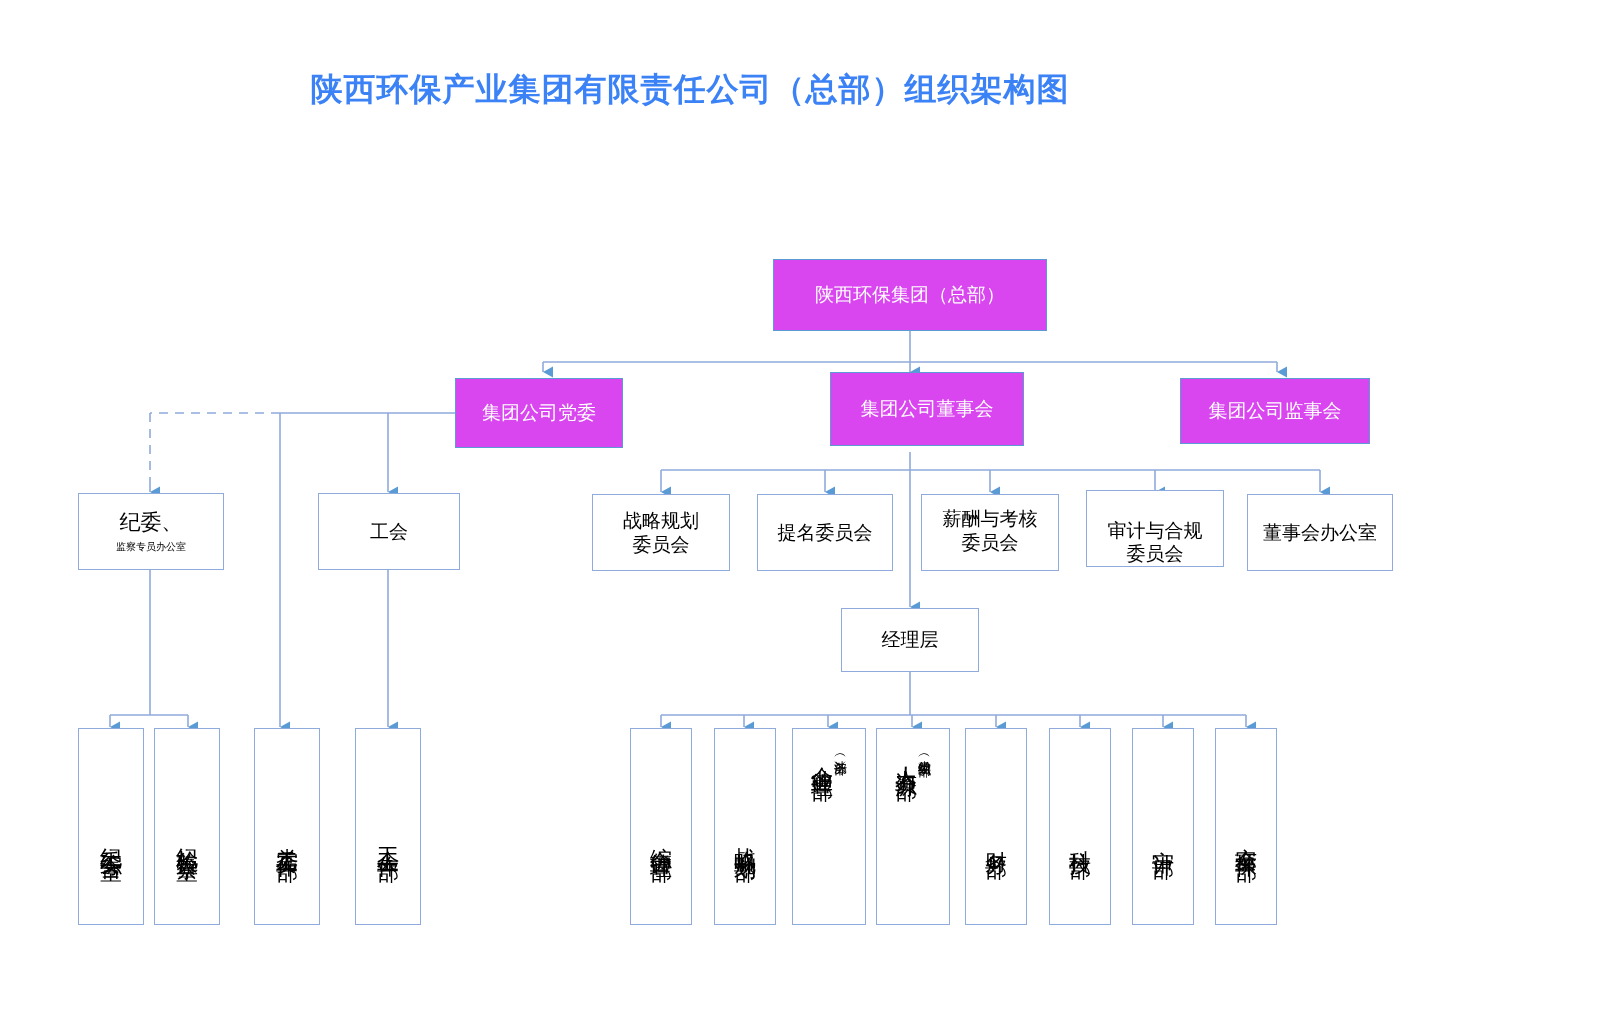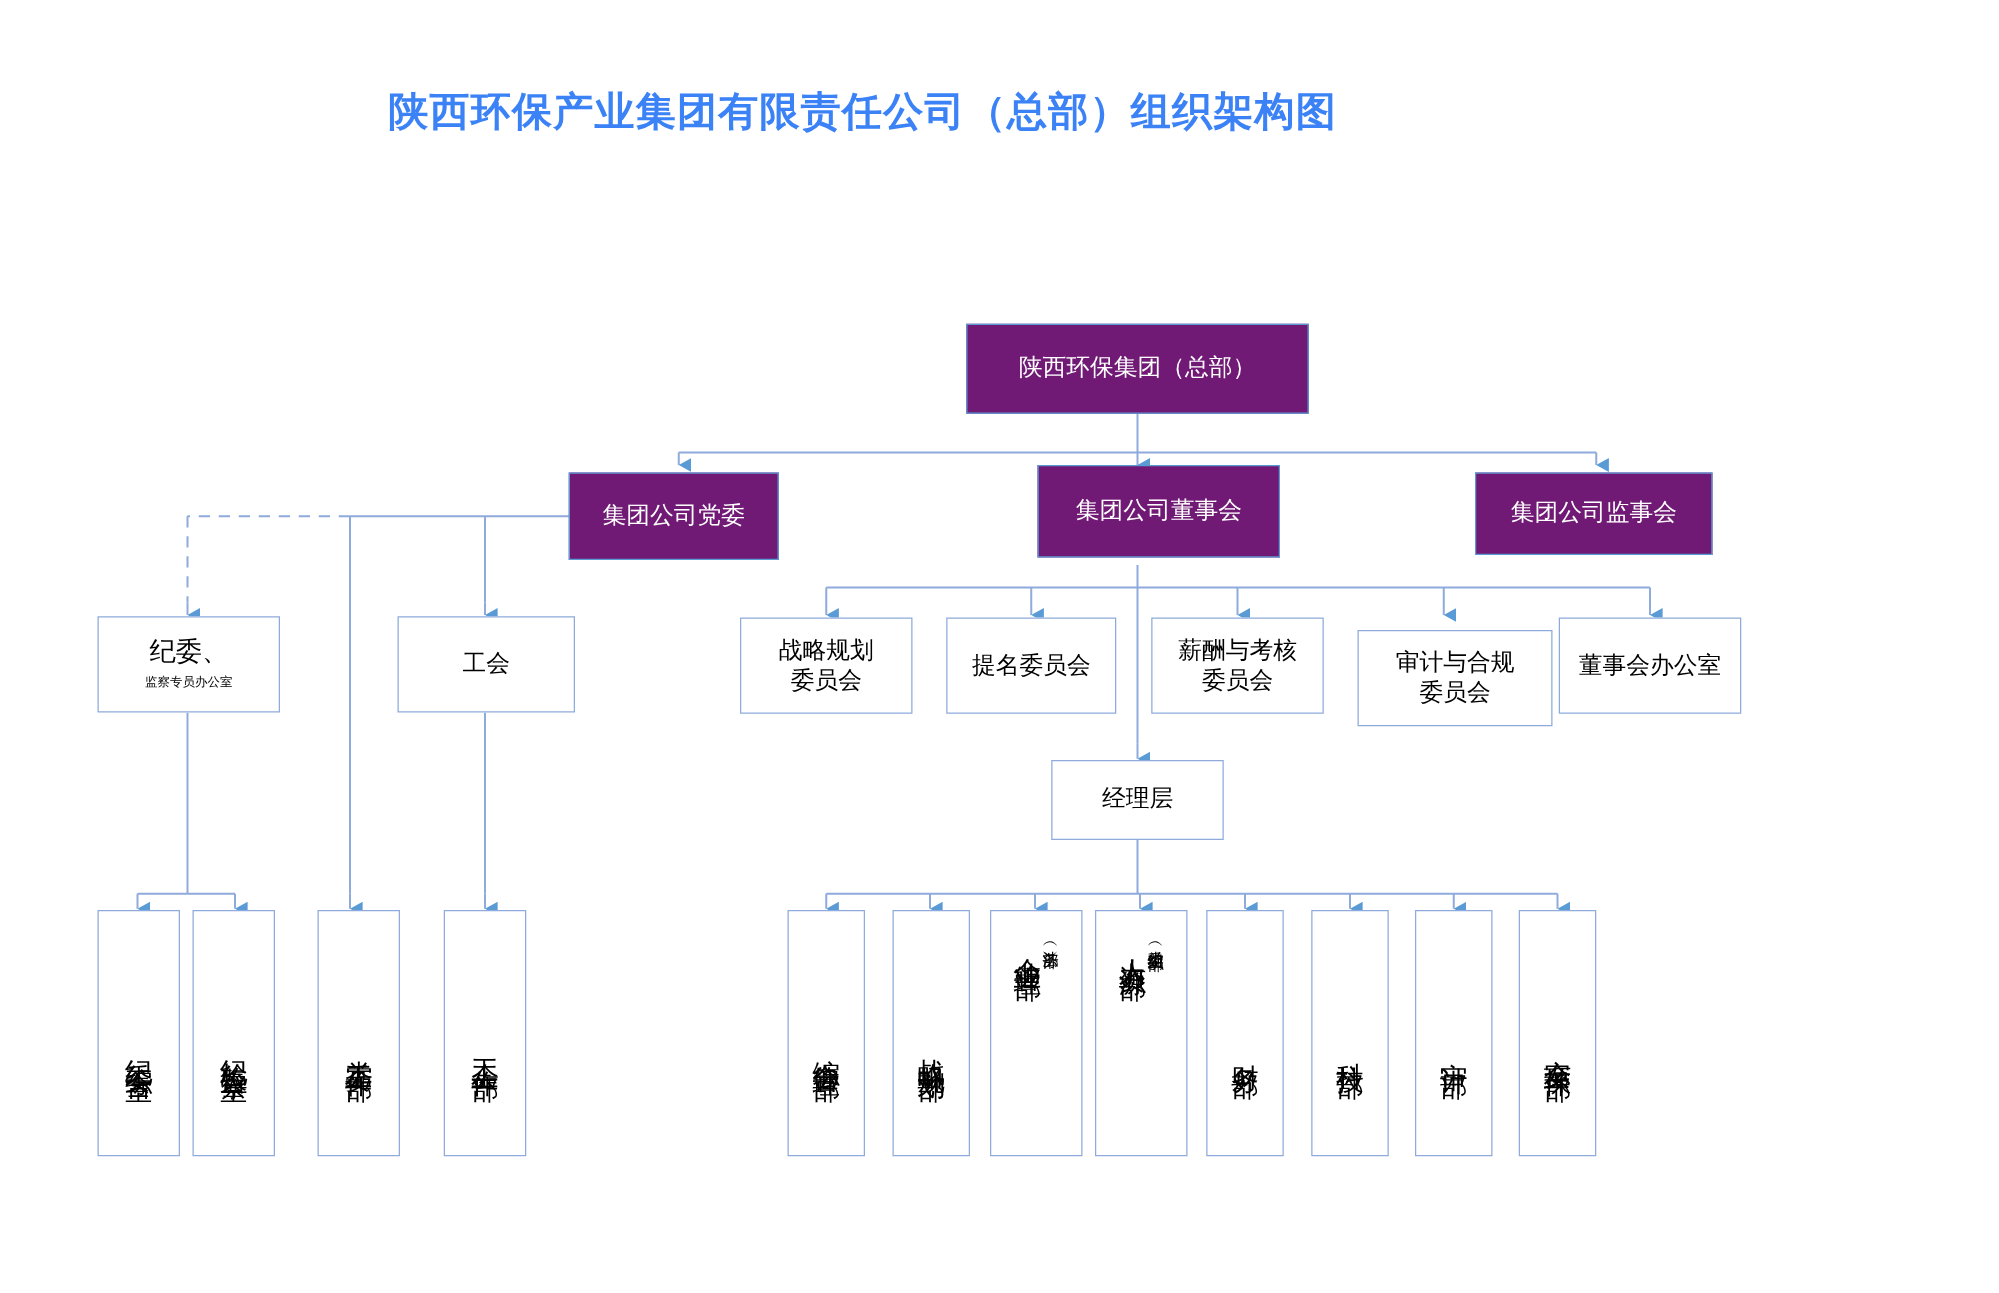--- a/index.html
+++ b/index.html
@@ -47,21 +47,21 @@
     box-sizing: border-box;
     display: flex;
     align-items: center;
     justify-content: center;
     text-align: center;
     line-height: 1.25;
   }
 
   
   .box.blue {
-    background: #701a75;
+    background: #d946ef;
     border: 1px solid #5B9BD5;
     color: #ffffff;
     font-size: 19px;
     font-weight: normal;
   }
 
   
   .box.plain {
     background: #ffffff;
     border: 1px solid #8FAADC;
@@ -205,25 +205,25 @@
     <span>工会</span>
   </div>
 
   <div class="box plain" style="left:592px;top:494px;width:138px;height:77px;">
     <span style="white-space:pre-line">战略规划
 委员会</span>
   </div>
   <div class="box plain" style="left:757px;top:494px;width:136px;height:77px;">
     <span style="white-space:pre-line">提名委员会</span>
   </div>
-  <div class="box plain" style="left:921px;top:494px;width:138px;height:77px;">
+  <div class="box plain" style="left:921px;top:494px;width:138px;height:77px;font-family:Liberation Mono, monospace;">
     <span style="white-space:pre-line">薪酬与考核
 委员会</span>
   </div>
-  <div class="box plain" style="left:1086px;top:504px;width:156px;height:77px;">
+  <div class="box plain" style="left:1086px;top:490px;width:138px;height:77px;align-items:flex-end;">
     <span style="white-space:pre-line">审计与合规
 委员会</span>
   </div>
   <div class="box plain" style="left:1247px;top:494px;width:146px;height:77px;">
     <span>董事会办公室</span>
   </div>
 
   <div class="box plain" style="left:841px;top:608px;width:138px;height:64px;">
     <span>经理层</span>
   </div>

